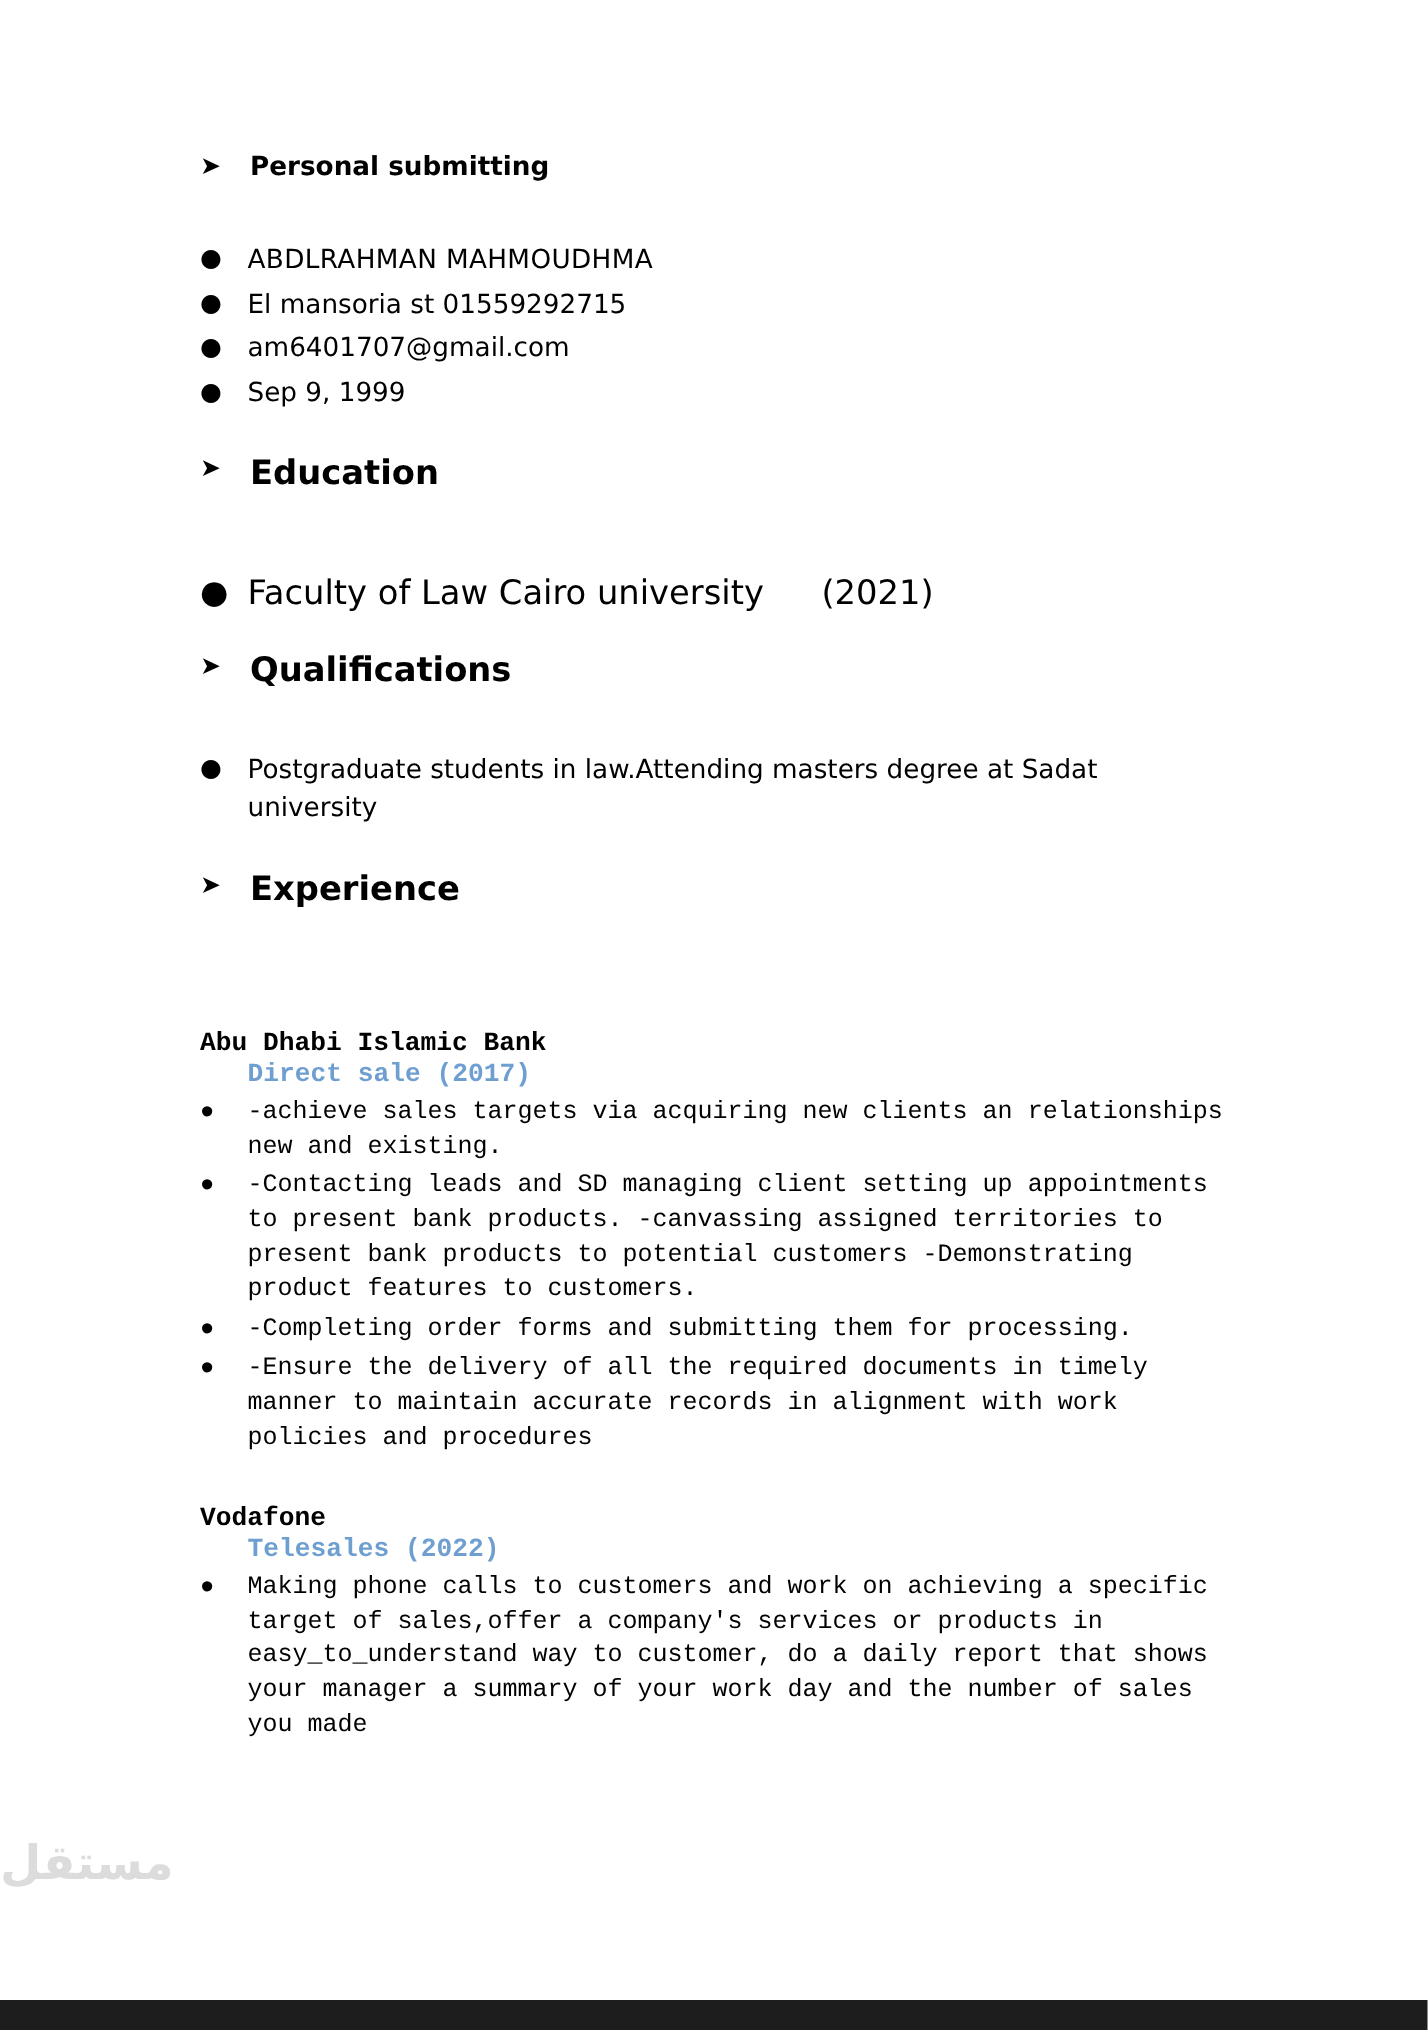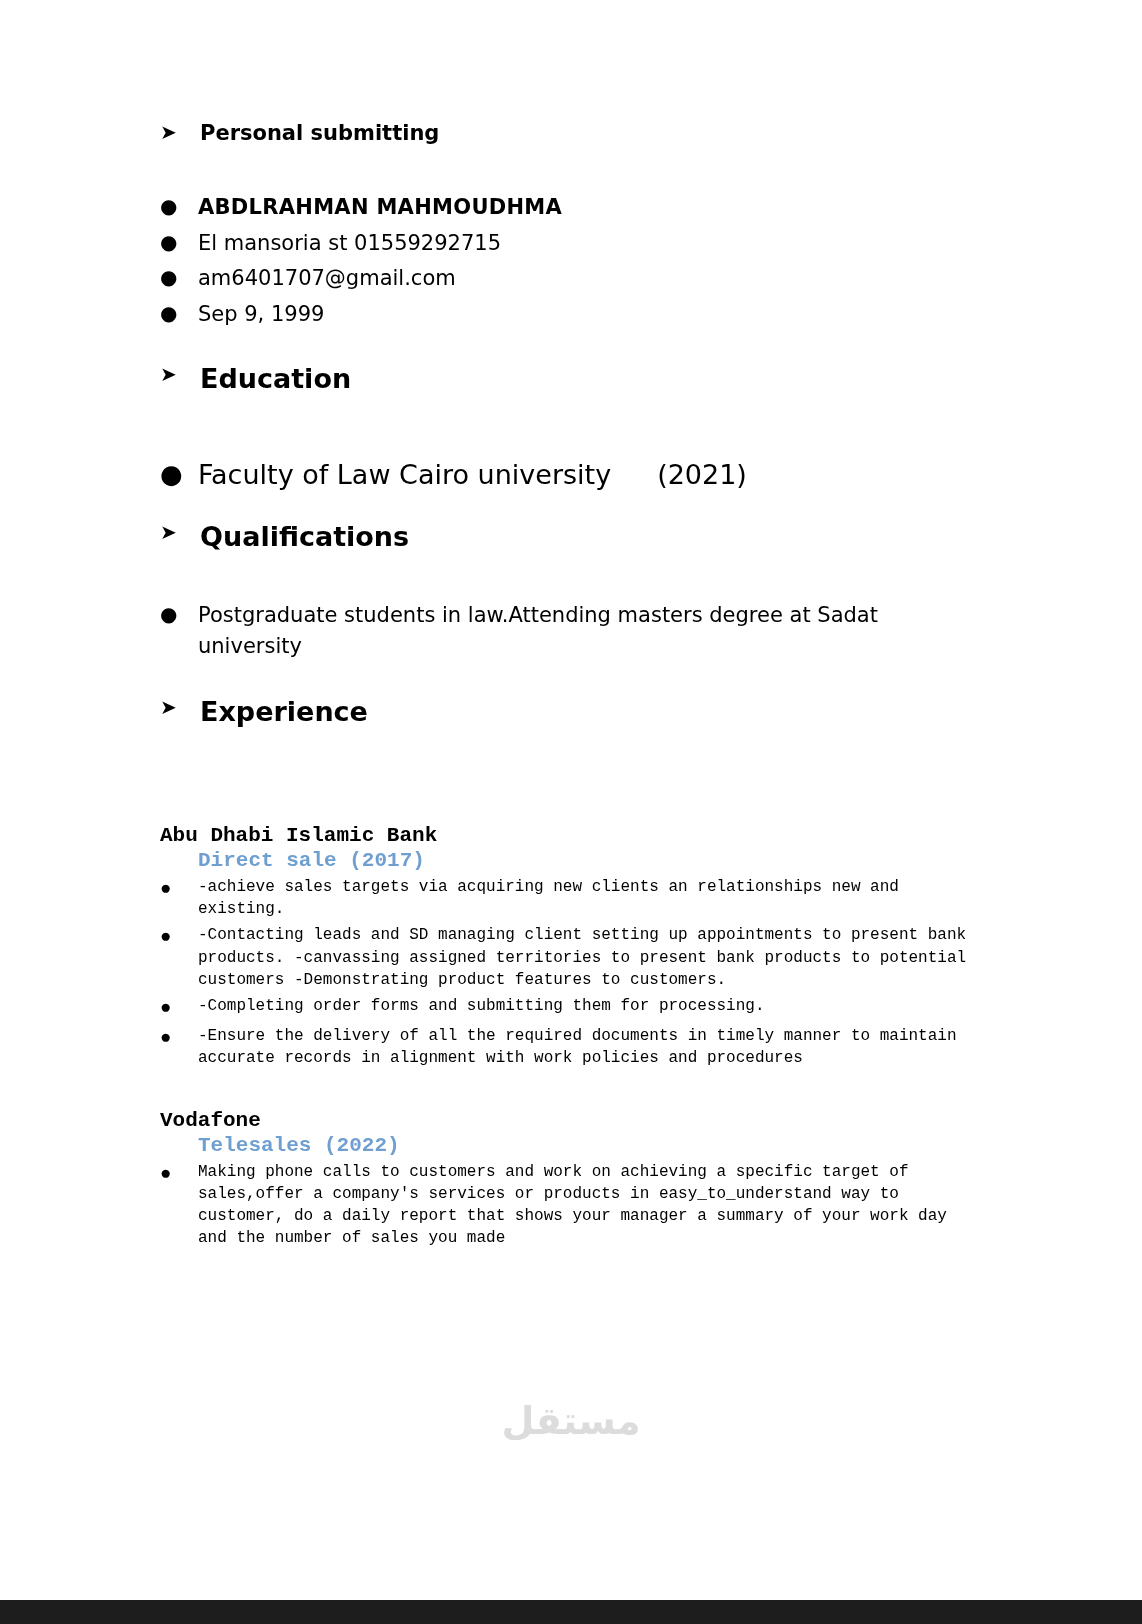--- a/index.html
+++ b/index.html
@@ -81,21 +81,21 @@
   }
   .dot.big { font-size: 26px; }
   .li-text {
     flex: 1;
   }
 
   .t-info {
     font-size: 21px;
     line-height: 1.5;
   }
-  .t-info.bold { font-weight: bold; letter-spacing: .3px; }
+  .t-info.bold { font-weight: normal; letter-spacing: .3px; }
 
   .t-edu {
     font-size: 27px;
     line-height: 1.4;
   }
   .edu-year { display: inline-block; margin-left: 46px; }
 
   .t-qual {
     font-size: 21px;
     line-height: 1.5;
@@ -109,37 +109,37 @@
     color: #000;
   }
   .role {
     font-size: 21px;
     font-weight: bold;
     color: #6f9fd0;
     margin: 0 0 4px 38px;
   }
   .exp-list > li { margin-bottom: 2px; }
   .exp-list .li-text {
-    font-size: 16px;
+    font-size: 20px;
     line-height: 1.38;
   }
   .exp-list .dot { font-size: 19px; line-height: 1.38; }
   .sp-22 { height: 22px; }
   .sp-28 { height: 28px; }
   .sp-36 { height: 36px; }
   .sp-46 { height: 46px; }
   .sp-60 { height: 60px; }
 
   
   .watermark {
     position: absolute;
     left: 0;
-    top: 1401px;
-    width: 1142px;
-    text-align: center;
+    top: 1470px;
+    width: 1142px;
+    text-align: left;
     color: #d8d8d8;
   }
   .wm-logo {
     font-size: 38px;
     font-weight: bold;
     letter-spacing: 1px;
     line-height: 1.1;
     color: #dcdcdc;
     direction: rtl;
   }

